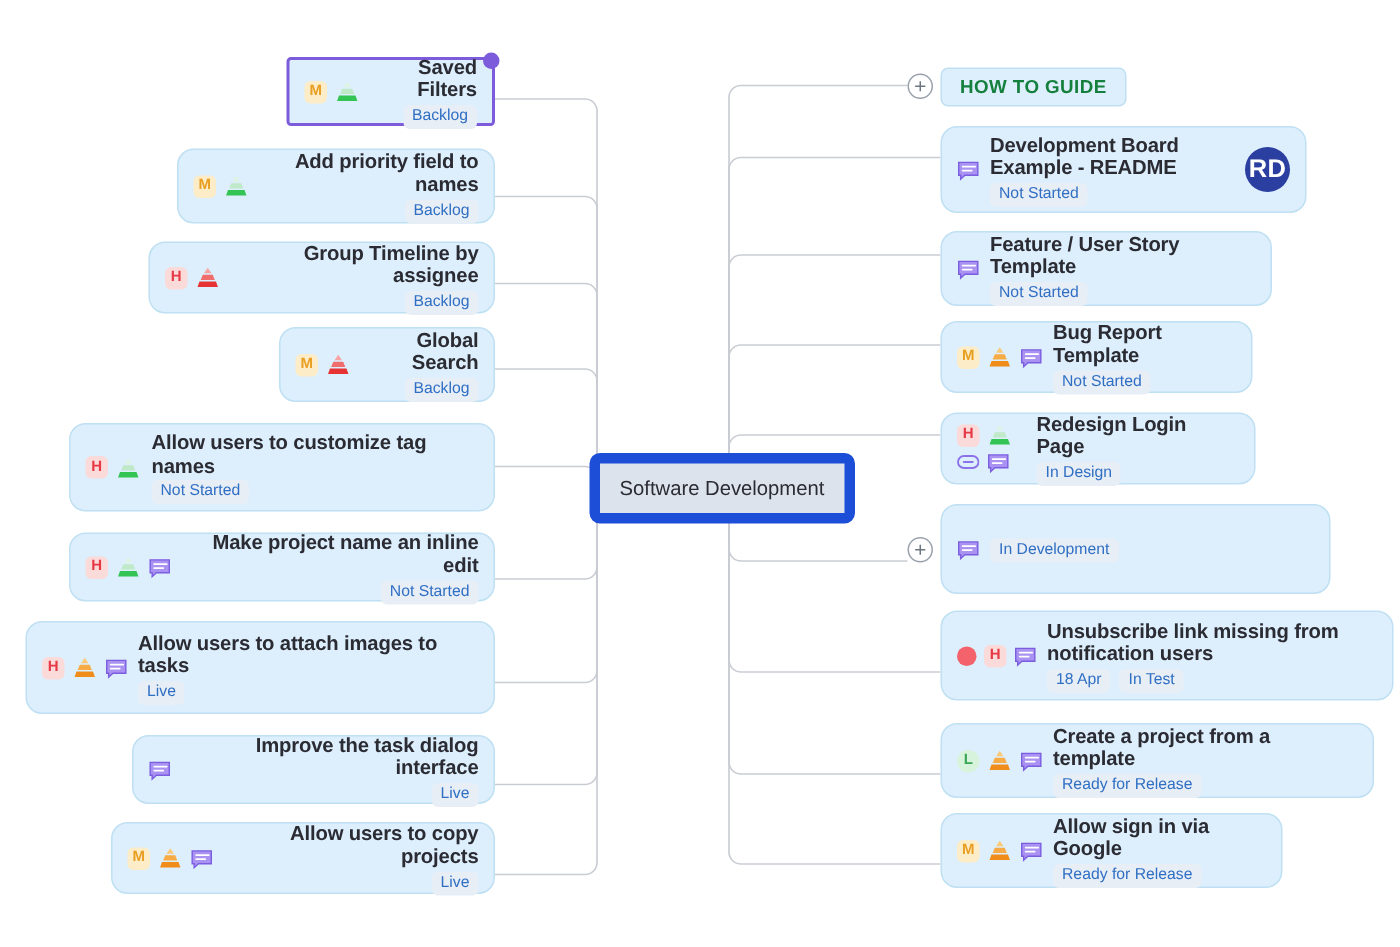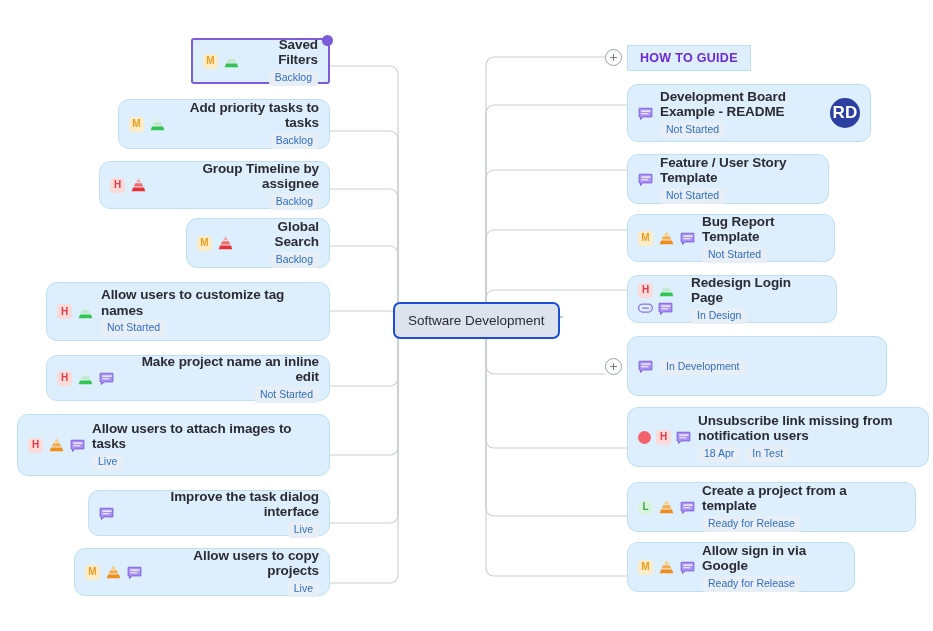--- a/index.html
+++ b/index.html
@@ -63,38 +63,38 @@
     border-radius:4px;
     padding:1px 6px 2px 6px;
     line-height:13px;
     white-space:nowrap;
   }
 
   
   .center-node{
     position:absolute;
     background:#dde3ec;
-    border:2px solid #1d4ed8;
+    border:7px solid #1d4ed8;
     border-radius:7px;
     color:#2b2b33;
     font-size:13.5px;
     padding:9px 13px;
     white-space:nowrap;
   }
 
   
   .guide-node{
     position:absolute;
     background:#ddeffc;
     border:1px solid #bfe0f3;
-    border-radius:0;
+    border-radius:5px;
     padding:5px 12px;
     font-size:12.5px;
     font-weight:bold;
-    color:#6d28d9;
+    color:#15803d;
     letter-spacing:0.3px;
     white-space:nowrap;
   }
 
   
   .pri{
     width:15px;height:15px;border-radius:4px;
     display:flex;align-items:center;justify-content:center;
     font-size:10px;font-weight:bold;line-height:1;
     flex:0 0 auto;
@@ -196,21 +196,21 @@
           <span class="pri pri-M">M</span>
           <span>
             <svg class="cone" viewBox="0 0 17 14">
               <polygon points="8.5,0.5 11,4.2 6,4.2" fill="#dff3e3"></polygon>
               <polygon points="5.2,5.2 11.8,5.2 13.2,8.6 3.8,8.6" fill="#bfe9c8"></polygon>
               <polygon points="3,9.6 14,9.6 15.3,13.3 1.7,13.3" fill="#33c453"></polygon>
             </svg>
           </span>
         </span>
         <span class="body">
-          <span class="title">Add priority tasks to tasks</span>
+          <span class="title">Add priority field to names</span>
           <div class="chips">
             <span class="chip">Backlog</span>
           </div>
         </span>
       </div>
       <div class="node left-node" style="left: 99px; top: 161px; width: 231px; height: 48px;">
         <span class="icons">
           <span class="pri pri-H">H</span>
           <span>
             <svg class="cone" viewBox="0 0 17 14">
@@ -363,21 +363,21 @@
           </span>
         </span>
         <span class="body">
           <span class="title">Development Board Example - README</span>
           <div class="chips">
             <span class="chip">Not Started</span>
           </div>
         </span>
         <span class="avatar">RD</span>
       </div>
-      <div class="node right-node" style="left: 627px; top: 154px; width: 202px; height: 50px;">
+      <div class="node right-node" style="left: 627px; top: 154px; width: 221px; height: 50px;">
         <span class="icons">
           <span>
             <svg class="bubble" viewBox="0 0 16 16">
               <path d="M1.2 2.4h13.6v9.2H5.6L2.6 14.4v-2.8H1.2z" fill="#a992f2" stroke="#7b5de0" stroke-width="1"></path>
               <path d="M4 5.4h9M4 8.2h6.5" stroke="#ffffff" stroke-width="1.2" stroke-linecap="round"></path>
             </svg>
           </span>
         </span>
         <span class="body">
           <span class="title">Feature / User Story Template</span>

